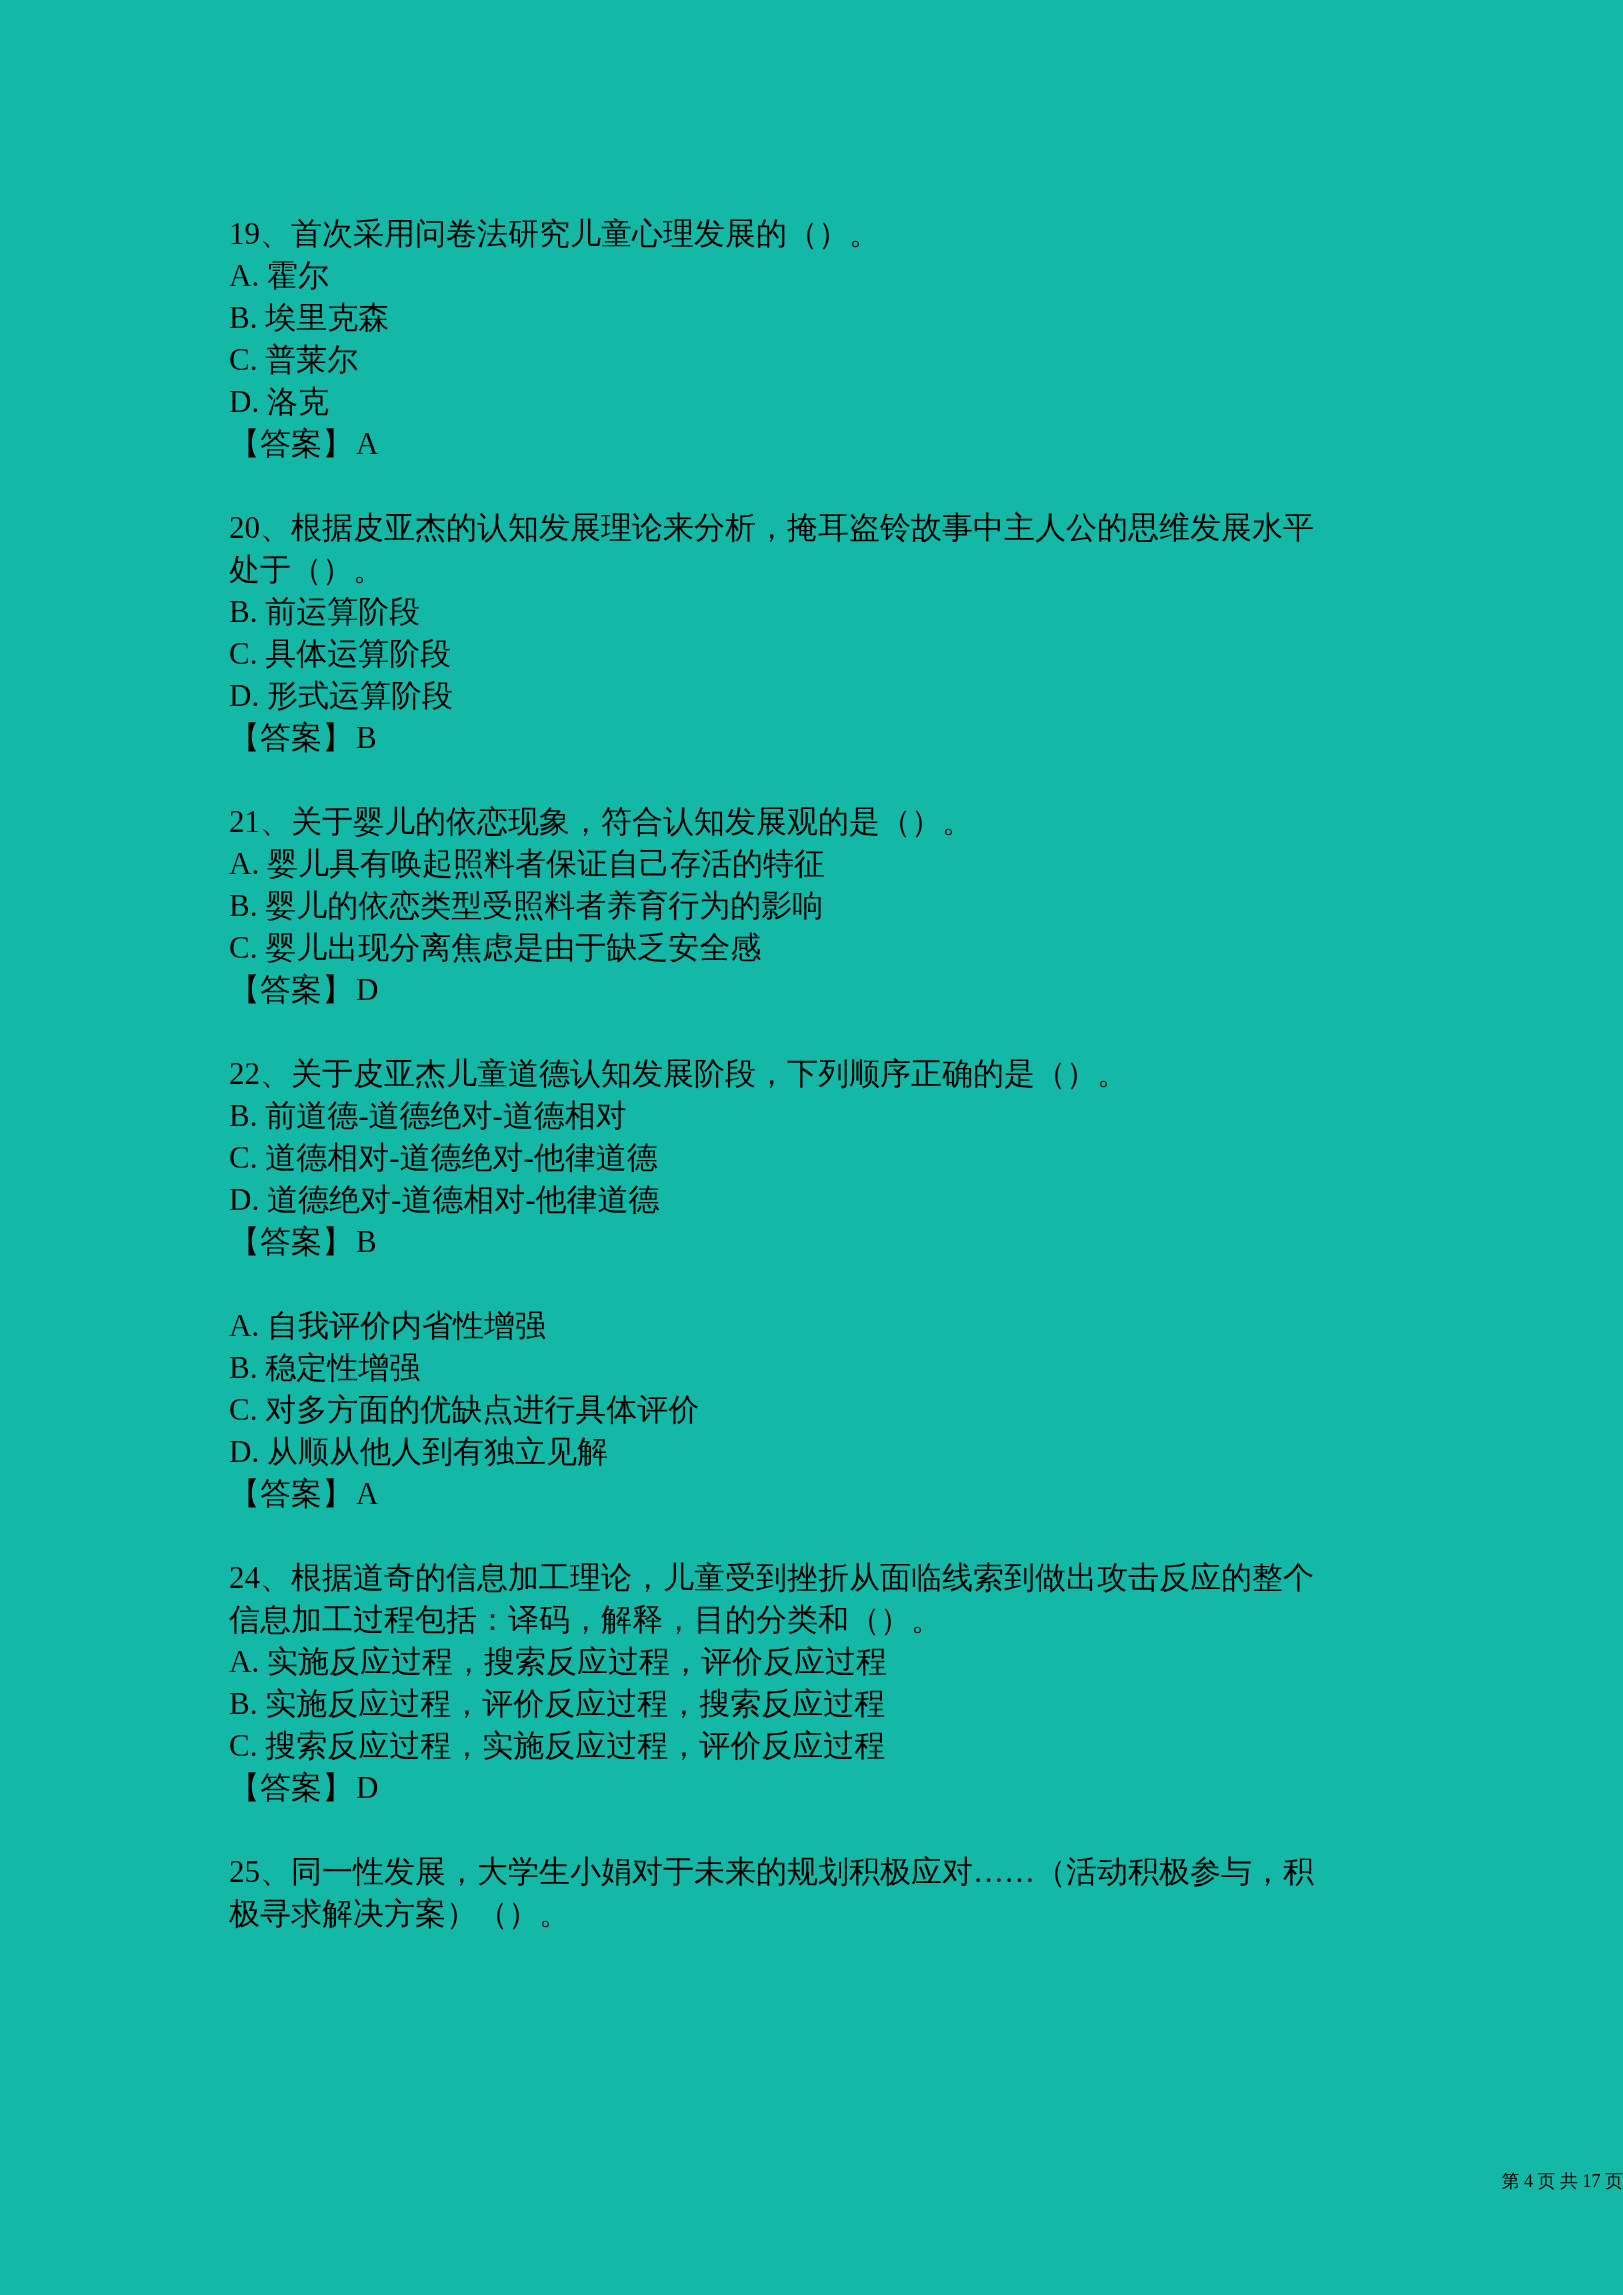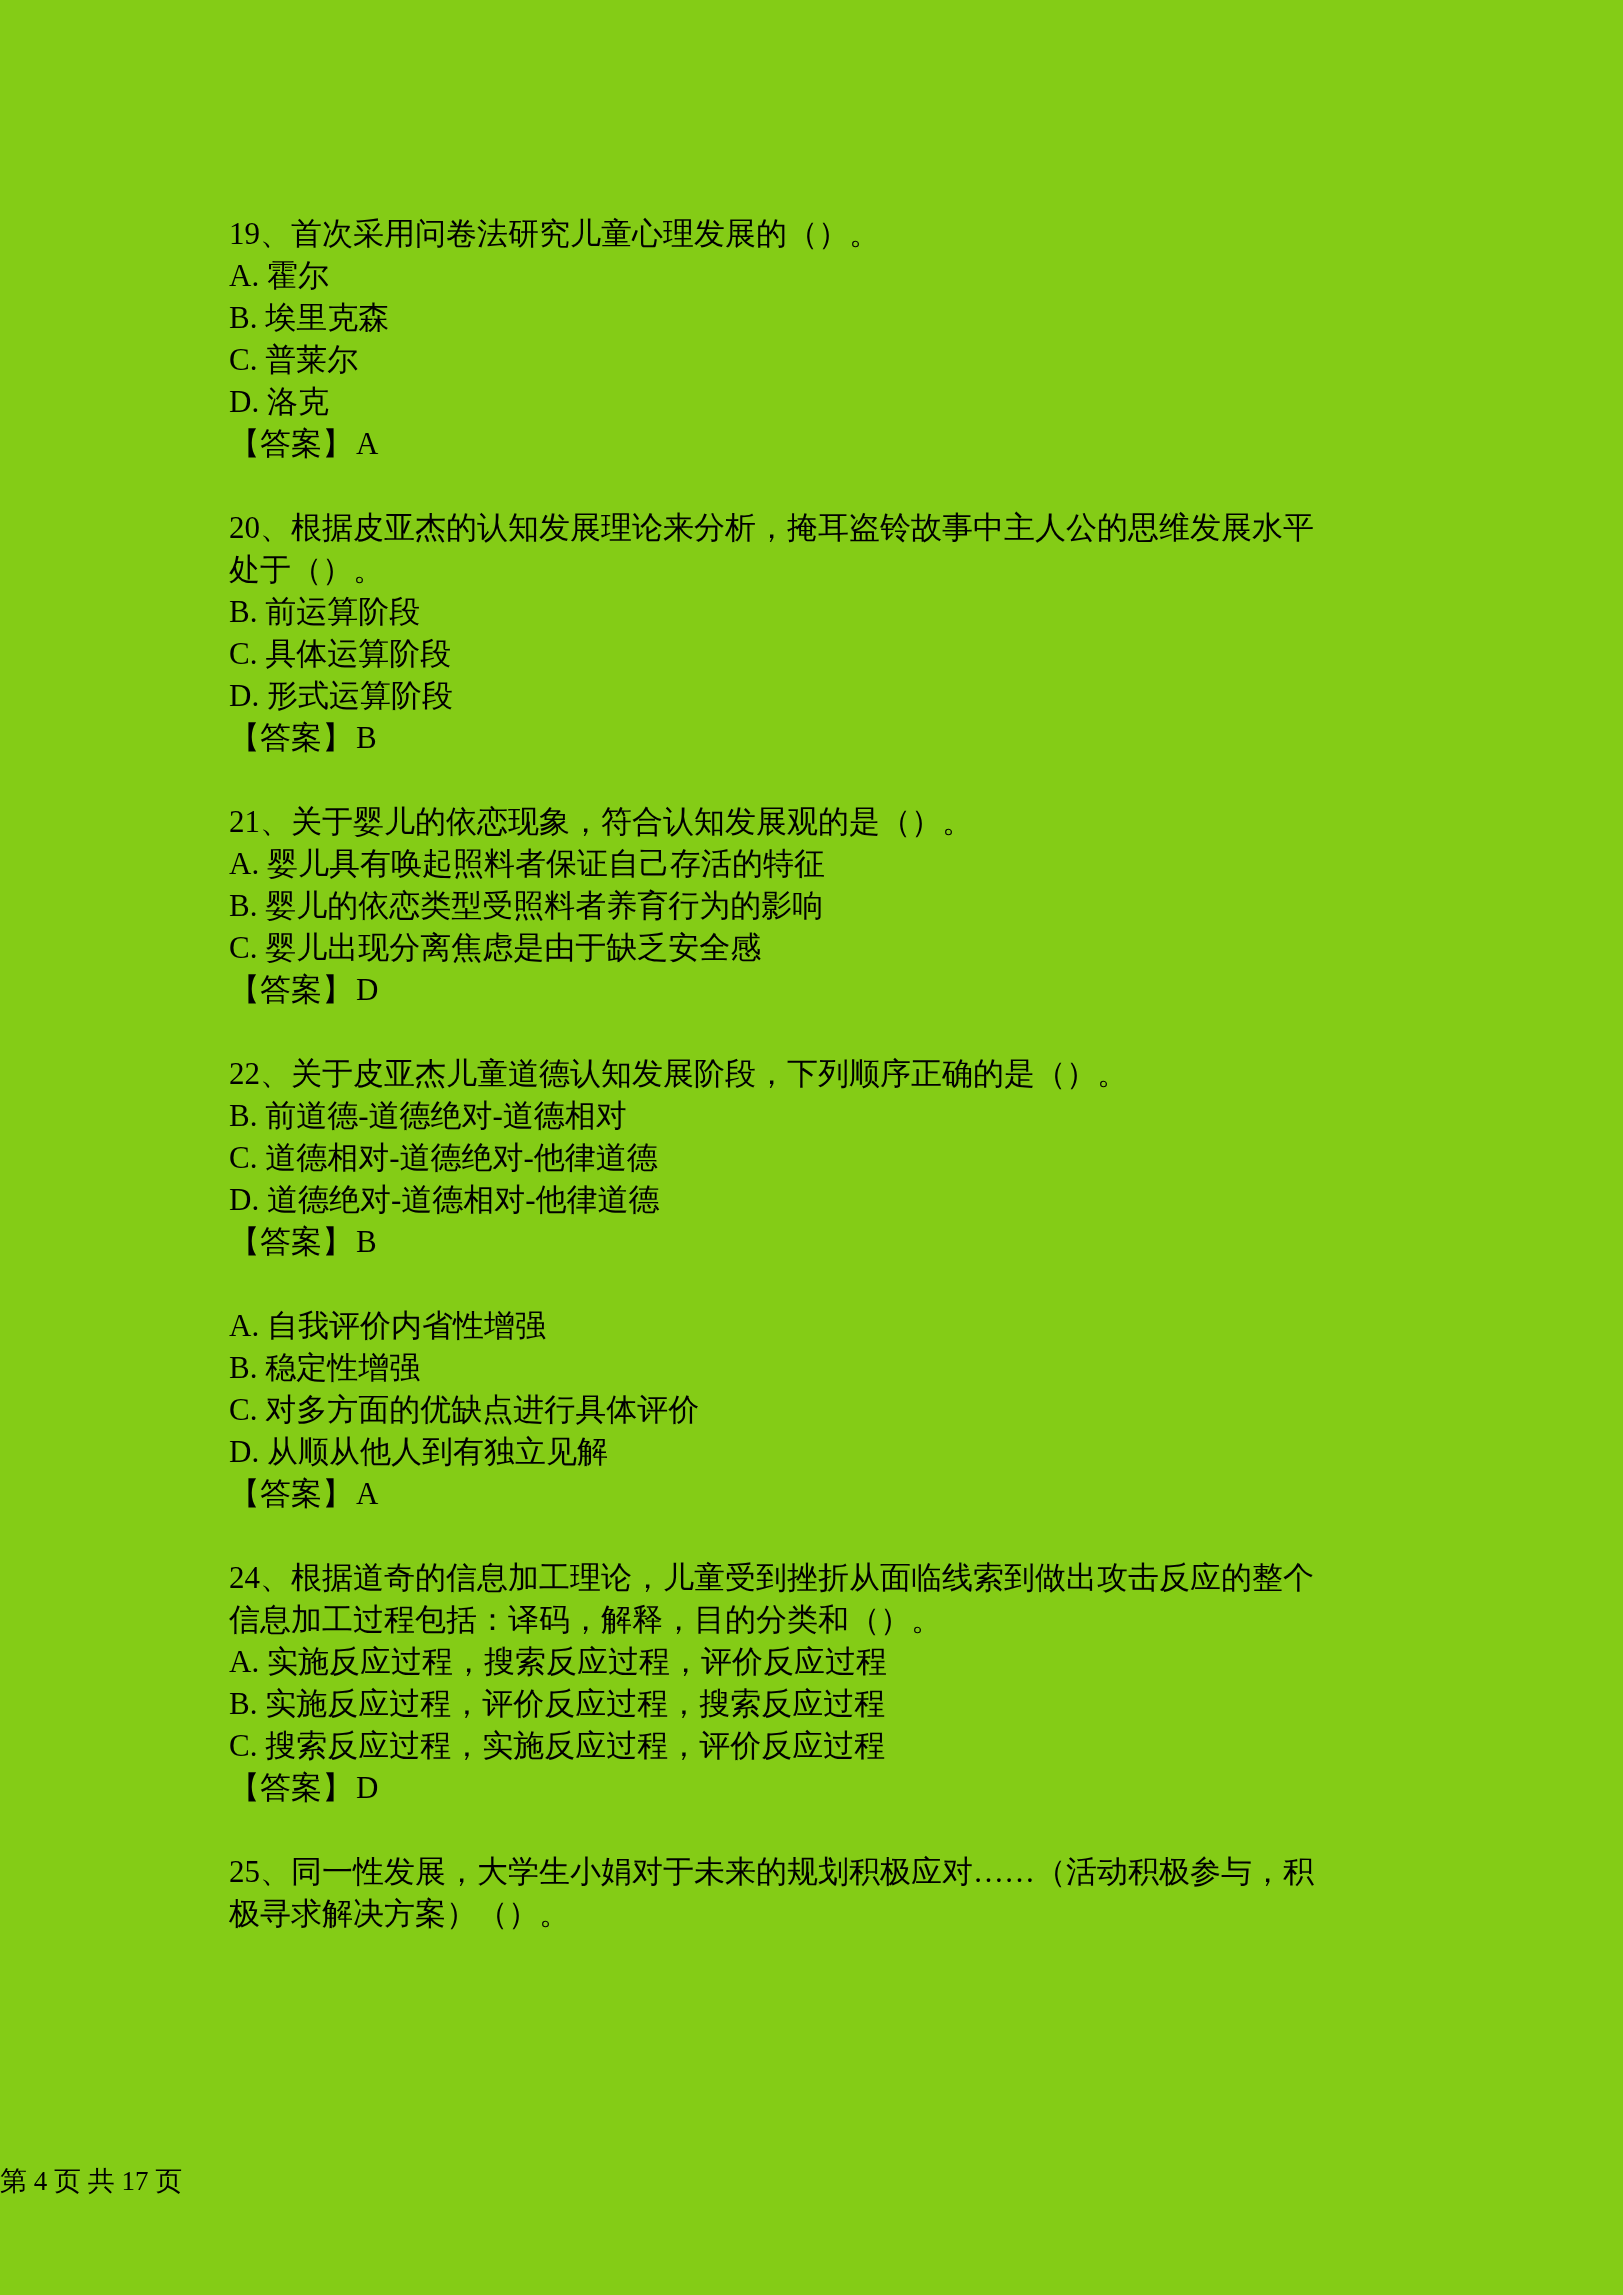--- a/index.html
+++ b/index.html
@@ -4,21 +4,21 @@
 <style>
   html, body {
     margin: 0;
     padding: 0;
     background: #ffffff;
   }
   .page {
     position: relative;
     width: 1623px;
     height: 2295px;
-    background: #84cc16;
+    background: #14b8a6;
     color: #000000;
     font-family: "Liberation Serif", "DejaVu Serif", serif;
     overflow: hidden;
   }
   .content {
     position: absolute;
     left: 229px;
     top: 213px;
     width: 1181px;
   }
@@ -34,22 +34,22 @@
     margin-top: 42px; 
   }
   .answer-line .answer-value {
     padding-left: 3.1px;
   }
   .footer {
     position: absolute;
     left: 0;
     width: 100%;
     top: 2166px;
-    text-align: left;
-    font-size: 27px;
+    text-align: right;
+    font-size: 18px;
     line-height: 31px;
   }
 </style>
 </head>
 <body>
 
 <div class="page">
   <div class="content">
 
     <section class="question">

